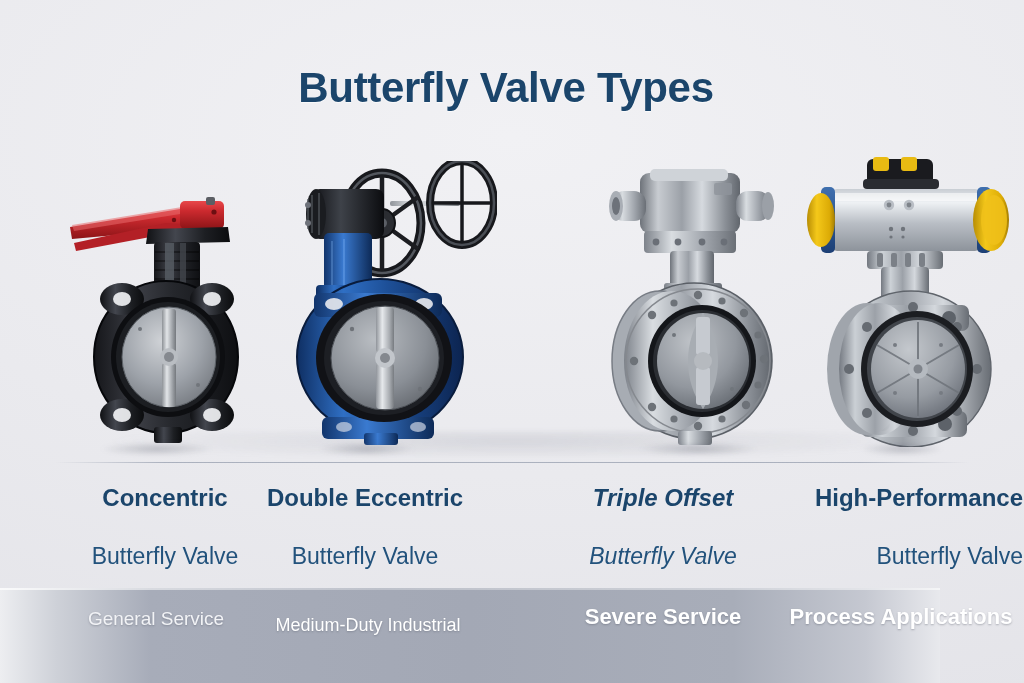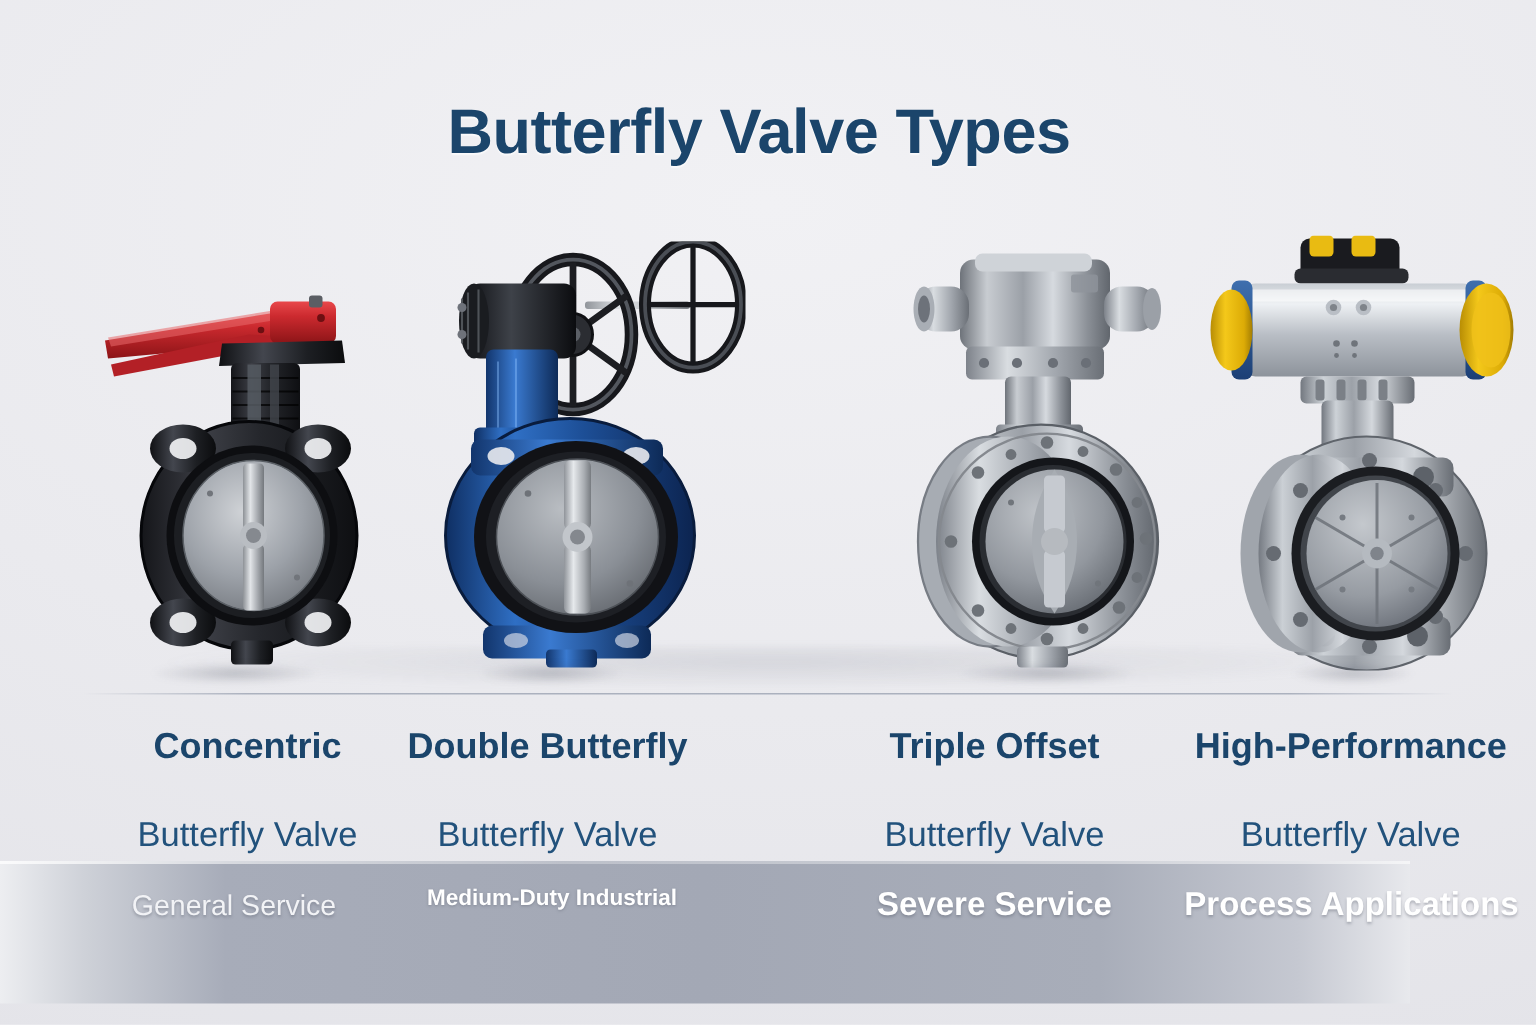--- a/index.html
+++ b/index.html
@@ -47,37 +47,37 @@
   }
 
   
   .labels{position:absolute;left:0;top:483px;width:1024px;height:90px;padding-left:40px;}
   .label{position:absolute;text-align:center;color:#1b456b;}
   .label .l1{font-size:24px;font-weight:bold;line-height:30px;white-space:nowrap;}
   .label .l2{font-size:23px;font-weight:normal;line-height:30px;white-space:nowrap;color:#22527c;margin-top:28px;}
 
   
   .appbar{
-    position:absolute;left:0;top:574px;width:940px;height:95px;
+    position:absolute;left:0;top:588px;width:940px;height:95px;
     background:linear-gradient(90deg,
         rgba(237,238,241,1) 0%,
         rgba(206,209,216,1) 6%,
         rgba(167,172,185,1) 16%,
         rgba(163,168,181,1) 50%,
         rgba(168,173,185,1) 78%,
         rgba(197,200,209,1) 92%,
         rgba(232,233,237,1) 100%);
   }
   .appbar:after{
     content:"";position:absolute;left:0;right:0;top:0;height:2px;
     background:linear-gradient(90deg, rgba(255,255,255,.75), rgba(255,255,255,.28) 40%, rgba(255,255,255,.55));
   }
   .app{position:absolute;text-align:center;color:#ffffff;text-shadow:0 1px 2px rgba(70,75,88,.35);}
   .app.small{font-size:19px;font-weight:normal;line-height:26px;color:#f2f3f6;}
-  .app.big{font-size:15px;font-weight:bold;line-height:26px;}
+  .app.big{font-size:18px;font-weight:normal;line-height:50px;}
   .app.med{font-size:22px;font-weight:bold;line-height:30px;}
 </style>
 </head>
 <body>
 
 <div class="infographic">
 
   <div class="title">Butterfly Valve Types</div>
 
   <div class="stage">
@@ -467,30 +467,30 @@
   <div class="divider"></div>
 
   <div class="labels">
 
     <div class="label" style="left:45px;width:240px;">
       <div class="l1">Concentric</div>
       <div class="l2">Butterfly Valve</div>
     </div>
 
     <div class="label" style="left:245px;width:240px;">
-      <div class="l1">Double Butterfly</div>
+      <div class="l1">Double Eccentric</div>
       <div class="l2">Butterfly Valve</div>
     </div>
 
-    <div class="label" style="left:543px;width:240px;">
+    <div class="label" style="left:543px;width:240px;font-style:italic;">
       <div class="l1">Triple Offset</div>
       <div class="l2">Butterfly Valve</div>
     </div>
 
-    <div class="label" style="left:778px;width:245px;">
+    <div class="label" style="left:778px;width:245px;text-align:right;">
       <div class="l1">High-Performance</div>
       <div class="l2">Butterfly Valve</div>
     </div>
   </div>
 
   <div class="appbar">
 
     <div class="app small" style="left:56px;width:200px;top:18px;">General Service</div>
 
     <div class="app big" style="left:270px;width:196px;top:12px;">Medium-Duty Industrial</div>

